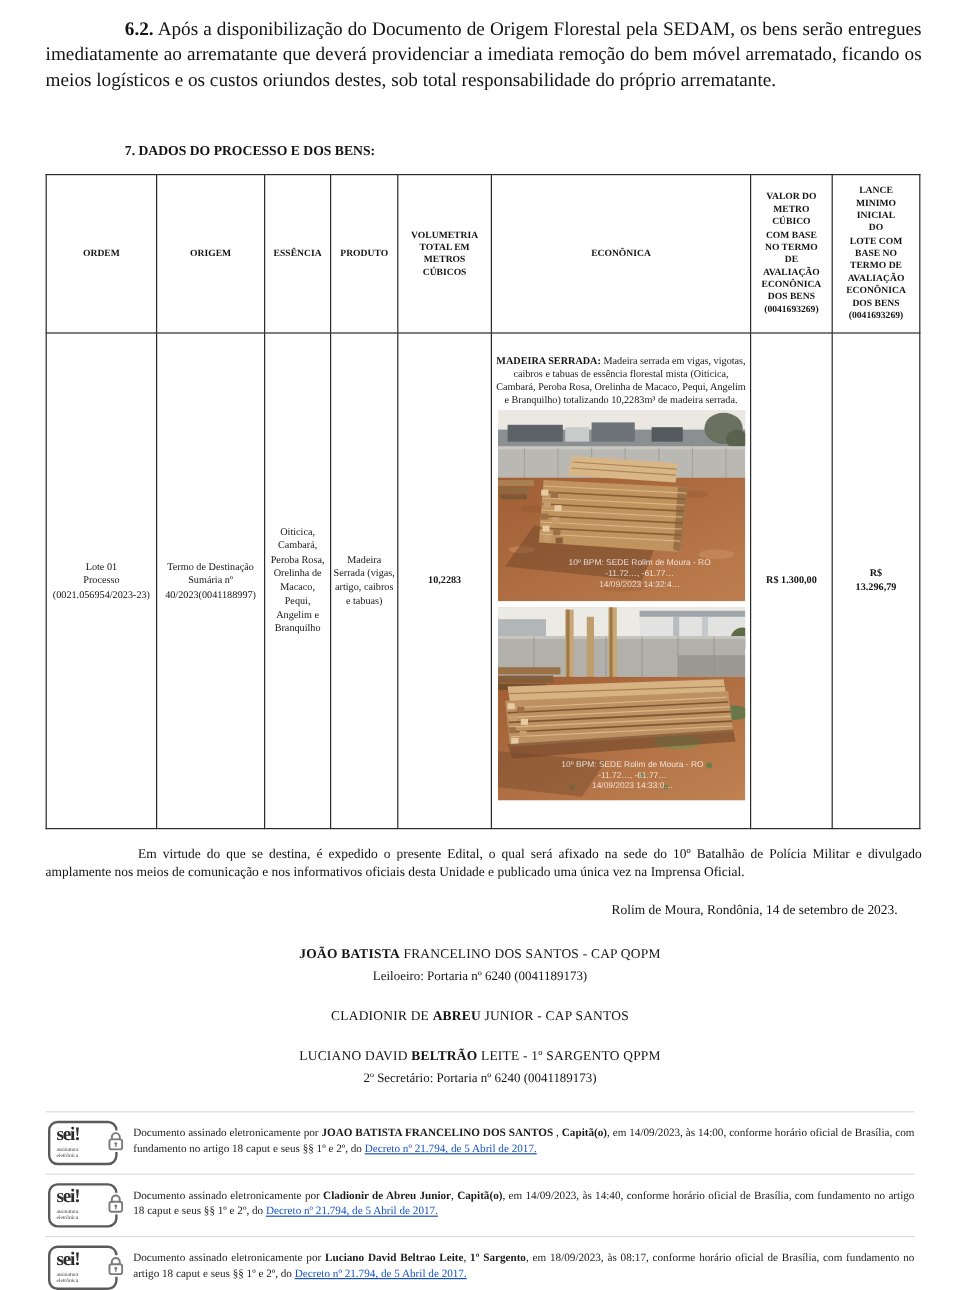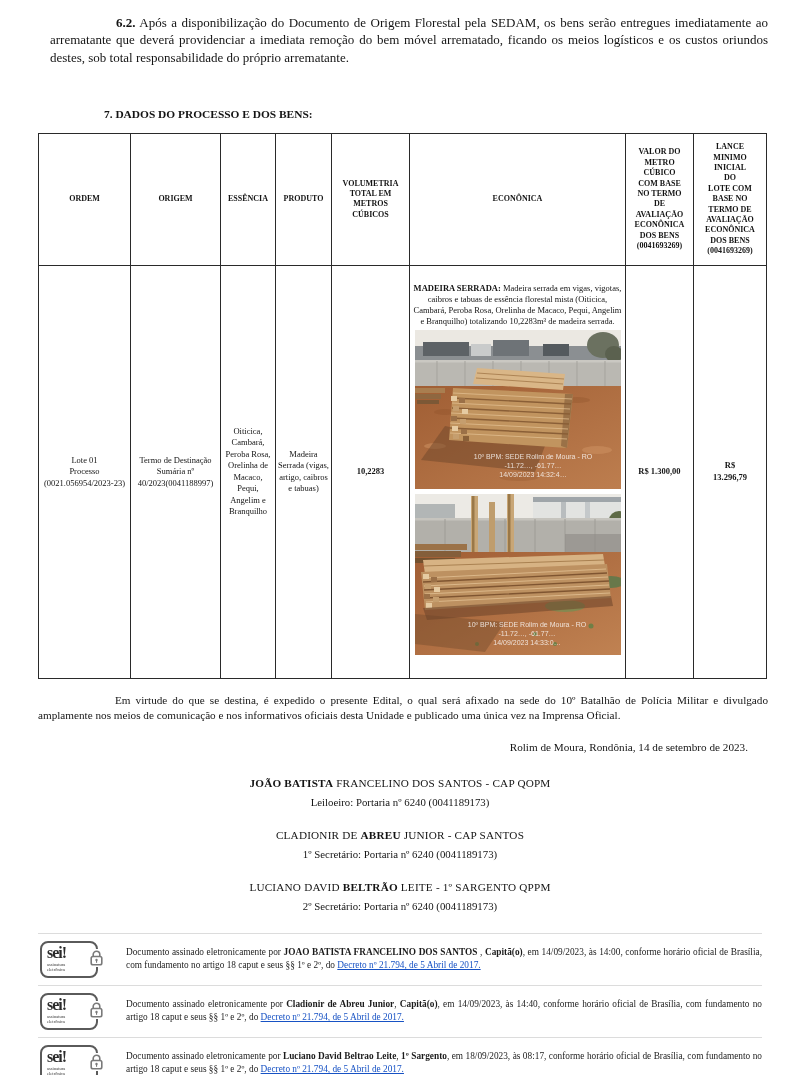--- a/index.html
+++ b/index.html
@@ -1,21 +1,21 @@
 <!DOCTYPE html>
 <html lang="pt-BR"><head>
 <meta charset="utf-8">
 <style>
   html,body{margin:0;padding:0;background:#fff;}
   .page{
     position:relative;width:800px;height:1075px;overflow:hidden;background:#fff;
     font-family:"Liberation Serif", serif;color:#141414;
   }
   
-  .clause{margin:14px 32px 0 50px;font-size:13px;line-height:1.33;text-align:justify;text-indent:66px;}
+  .clause{margin:14px 32px 0 38px;font-size:16px;line-height:1.33;text-align:justify;text-indent:66px;}
   .clause .num{font-weight:bold;}
   
   .sec-title{margin:42px 0 12px 104px;font-size:11.4px;font-weight:bold;}
   
   table.bens{border-collapse:collapse;table-layout:fixed;margin:13px 0 0 38px;width:728px;}
   table.bens th,table.bens td{border:1px solid #2a2a2a;overflow:hidden;}
   table.bens th{font-size:8px;font-weight:bold;text-align:center;vertical-align:middle;padding:2px 1px;line-height:1.3;white-space:pre-line;}
   table.bens thead tr{height:132px;}
   table.bens tbody tr{height:413px;}
   table.bens td{font-size:8.5px;text-align:center;vertical-align:middle;padding:2px;line-height:1.35;}
@@ -29,21 +29,21 @@
   .closing{margin:14px 32px 0 38px;font-size:11.2px;line-height:1.33;text-align:justify;text-indent:77px;}
   .dateline{margin:18px 52px 0 0;text-align:right;font-size:11.2px;}
   
   .sigs{margin-top:24px;text-align:center;}
   .sig-block{margin-bottom:21px;}
   .sig-name{margin:0 0 7px 0;font-size:11.2px;letter-spacing:.2px;}
   .sig-role{margin:0;font-size:10.8px;}
   .b{font-weight:bold;text-align:right;}
   
   .sei-section{margin:16px 38px 0 38px;}
-  .sei-row{display:flex;align-items:center;gap:28px;border-top:1px solid #dcdcdc;padding:7px 0 7px 2px;}
+  .sei-row{display:flex;align-items:center;gap:13px;border-top:1px solid #dcdcdc;padding:7px 0 7px 2px;}
   .sei-row:last-child{border-bottom:1px solid #dcdcdc;}
   .sei-logo{position:relative;flex:0 0 auto;width:58px;height:37px;border:2px solid #5a5a5a;border-radius:8px;
             display:flex;flex-direction:column;justify-content:center;padding-left:5px;box-sizing:border-box;background:#fff;}
   .sei-word{font-weight:bold;font-size:16px;line-height:.9;letter-spacing:-1px;color:#2b2b2b;}
   .sei-sub{font-size:4.6px;line-height:1.15;color:#3a3a3a;width:32px;margin-top:1.5px;}
   .sei-lock{position:absolute;right:-7px;top:6px;background:#fff;line-height:0;padding:1px 0;}
   .sei-text{flex:1;margin:0;font-size:9.3px;line-height:1.45;text-align:justify;color:#1c1c1c;}
   .decreto-link{color:#1752c4;text-decoration:underline;cursor:pointer;}
   
   .wm{fill:#ffffff;opacity:.78;font-size:7px;font-family:"Liberation Sans",sans-serif;}
@@ -231,21 +231,20 @@
 
   <p class="dateline">Rolim de Moura, Rondônia, 14 de setembro de 2023.</p>
 
   <div class="sigs">
     <div class="sig-block">
       <p class="sig-name"><span></span><span class="b">JOÃO BATISTA</span><span> FRANCELINO DOS SANTOS - CAP QOPM</span></p>
       <p class="sig-role">Leiloeiro: Portaria nº 6240 (0041189173)</p>
     </div>
     <div class="sig-block">
       <p class="sig-name"><span>CLADIONIR DE </span><span class="b">ABREU</span><span> JUNIOR - CAP SANTOS</span></p>
-      <p class="sig-role">1º Secretário: Portaria nº 6240 (0041189173)</p>
     </div>
     <div class="sig-block">
       <p class="sig-name"><span>LUCIANO DAVID </span><span class="b">BELTRÃO</span><span> LEITE - 1º SARGENTO QPPM</span></p>
       <p class="sig-role">2º Secretário: Portaria nº 6240 (0041189173)</p>
     </div>
   </div>
 
   <div class="sei-section">
 
     <div class="sei-row">

